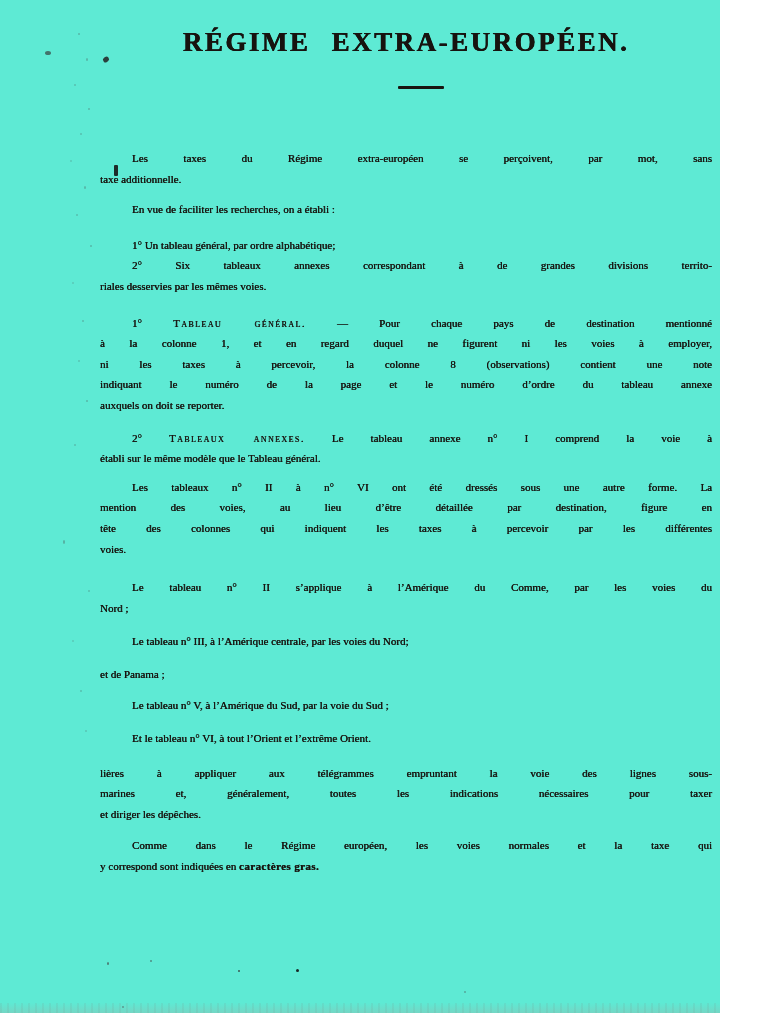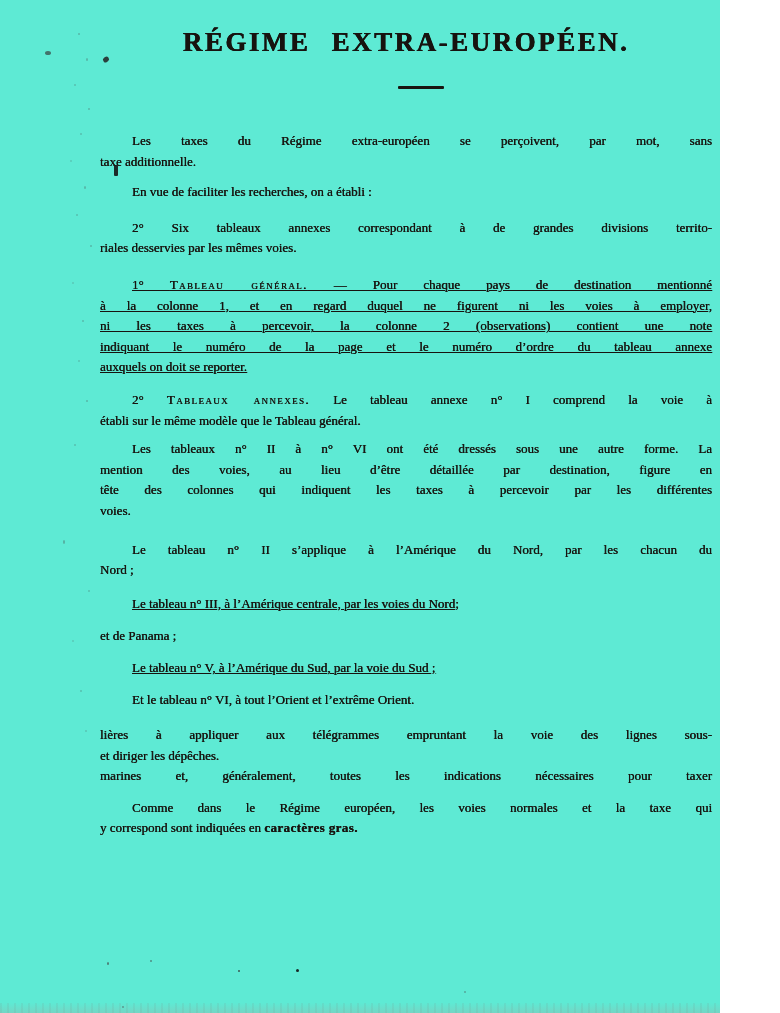--- a/index.html
+++ b/index.html
@@ -8,31 +8,31 @@
     font-family:"Liberation Serif", serif;color:#17130f;overflow:hidden;
   }
   .text-block{position:absolute;left:100px;top:26px;width:612px;}
   .doc-title{
     margin:0;font-size:27px;font-weight:bold;text-align:center;
     letter-spacing:2.5px;word-spacing:12px;line-height:32px;
     text-shadow:0.6px 0 0 currentColor, 0 0 0.5px rgba(0,0,0,.8);
   }
   .title-rule{width:46px;height:3px;background:#191510;margin:28px auto 0;transform:translateX(15px);border-radius:1px;}
   .body-text{
-    margin-top:42px;font-size:13px;line-height:20.6px;
+    margin-top:59px;font-size:11px;line-height:20.6px;
     text-shadow:0.35px 0 0 rgba(25,20,14,.8), 0 0 0.4px rgba(25,20,14,.45);
   }
   .body-text p{margin:0;}
   .line{display:block;}
   .j{text-align:justify;text-align-last:justify;}
   .in{text-indent:32px;}
   .sc{font-variant:small-caps;letter-spacing:1.4px;}
   .b{font-weight:bold;letter-spacing:.4px;}
   .mb10{margin-bottom:10px!important;}.mb15{margin-bottom:15px!important;}
-  .mb16{margin-bottom:16px!important;}.mb12{margin-bottom:12px!important;text-decoration:underline;}
+  .mb16{margin-bottom:16px!important;}.mb12{margin-bottom:12px!important;}
   .mb8{margin-bottom:8px!important;}.mb18{margin-bottom:18px!important;}
   .mb13{margin-bottom:13px!important;}.mb11{margin-bottom:11px!important;}
   .mb14{margin-bottom:14px!important;}.mb0{margin-bottom:0!important;}
   .sp{position:absolute;background:#444;border-radius:50%;}
   .bottom-band{
     position:absolute;left:0;bottom:0;width:780px;height:10px;
     background:
       repeating-linear-gradient(90deg, rgba(120,120,115,.10) 0 2px, rgba(255,255,255,0) 2px 7px),
       linear-gradient(to bottom, rgba(180,180,172,0), rgba(168,168,160,.30));
   }
@@ -50,48 +50,51 @@
 
       <p class="mb10">
         <span class="line j in">Les taxes du Régime extra-européen se perçoivent, par mot, sans</span>
         <span class="line">taxe additionnelle.</span>
       </p>
 
       <p class="mb15">
         <span class="line in">En vue de faciliter les recherches, on a établi :</span>
       </p>
 
+      <p class="mb0">
+        <span class="line in">1° Un tableau général, par ordre alphabétique;</span>
+      </p>
 
       <p class="mb16">
         <span class="line j in">2° Six tableaux annexes correspondant à de grandes divisions territo-</span>
         <span class="line">riales desservies par les mêmes voies.</span>
       </p>
 
       <p class="mb12">
         <span class="line j in"><span>1° </span><span class="sc">Tableau général.</span><span> — Pour chaque pays de destination mentionné</span></span>
         <span class="line j">à la colonne 1, et en regard duquel ne figurent ni les voies à employer,</span>
-        <span class="line j">ni les taxes à percevoir, la colonne 2 (observations) contient une note</span>
+        <span class="line j">ni les taxes à percevoir, la colonne 8 (observations) contient une note</span>
         <span class="line j">indiquant le numéro de la page et le numéro d’ordre du tableau annexe</span>
         <span class="line">auxquels on doit se reporter.</span>
       </p>
 
       <p class="mb8">
         <span class="line j in"><span>2° </span><span class="sc">Tableaux annexes.</span><span> Le tableau annexe n° I comprend la voie à</span></span>
         <span class="line">établi sur le même modèle que le Tableau général.</span>
       </p>
 
       <p class="mb18">
         <span class="line j in">Les tableaux n° II à n° VI ont été dressés sous une autre forme. La</span>
         <span class="line j">mention des voies, au lieu d’être détaillée par destination, figure en</span>
         <span class="line j">tête des colonnes qui indiquent les taxes à percevoir par les différentes</span>
         <span class="line">voies.</span>
       </p>
 
       <p class="mb13">
-        <span class="line j in">Le tableau n° II s’applique à l’Amérique du Nord, par les chacun du</span>
+        <span class="line j in">Le tableau n° II s’applique à l’Amérique du Comme, par les voies du</span>
         <span class="line">Nord ;</span>
       </p>
 
       <p class="mb12">
         <span class="line in">Le tableau n° III, à l’Amérique centrale, par les voies du Nord;</span>
       </p>
 
       <p class="mb11">
         <span class="line">et de Panama ;</span>
       </p>
@@ -99,22 +102,22 @@
       <p class="mb12">
         <span class="line in">Le tableau n° V, à l’Amérique du Sud, par la voie du Sud ;</span>
       </p>
 
       <p class="mb14">
         <span class="line in">Et le tableau n° VI, à tout l’Orient et l’extrême Orient.</span>
       </p>
 
       <p class="mb11">
         <span class="line j">lières à appliquer aux télégrammes empruntant la voie des lignes sous-</span>
+        <span class="line j">marines et, généralement, toutes les indications nécessaires pour taxer</span>
         <span class="line">et diriger les dépêches.</span>
-        <span class="line j">marines et, généralement, toutes les indications nécessaires pour taxer</span>
       </p>
 
       <p class="mb0">
         <span class="line j in">Comme dans le Régime européen, les voies normales et la taxe qui</span>
         <span class="line"><span>y correspond sont indiquées en </span><span class="b">caractères gras.</span></span>
       </p>
 
     </div>
   </div>
 

